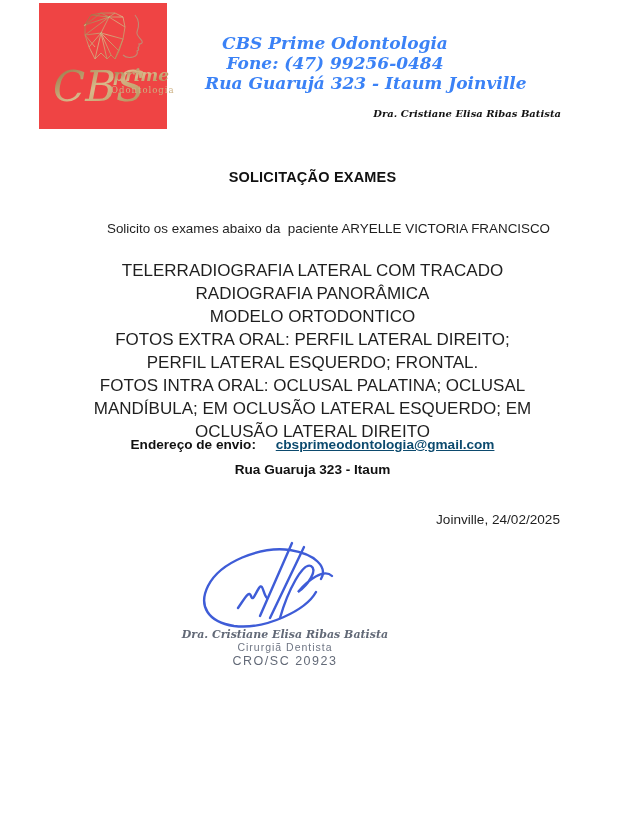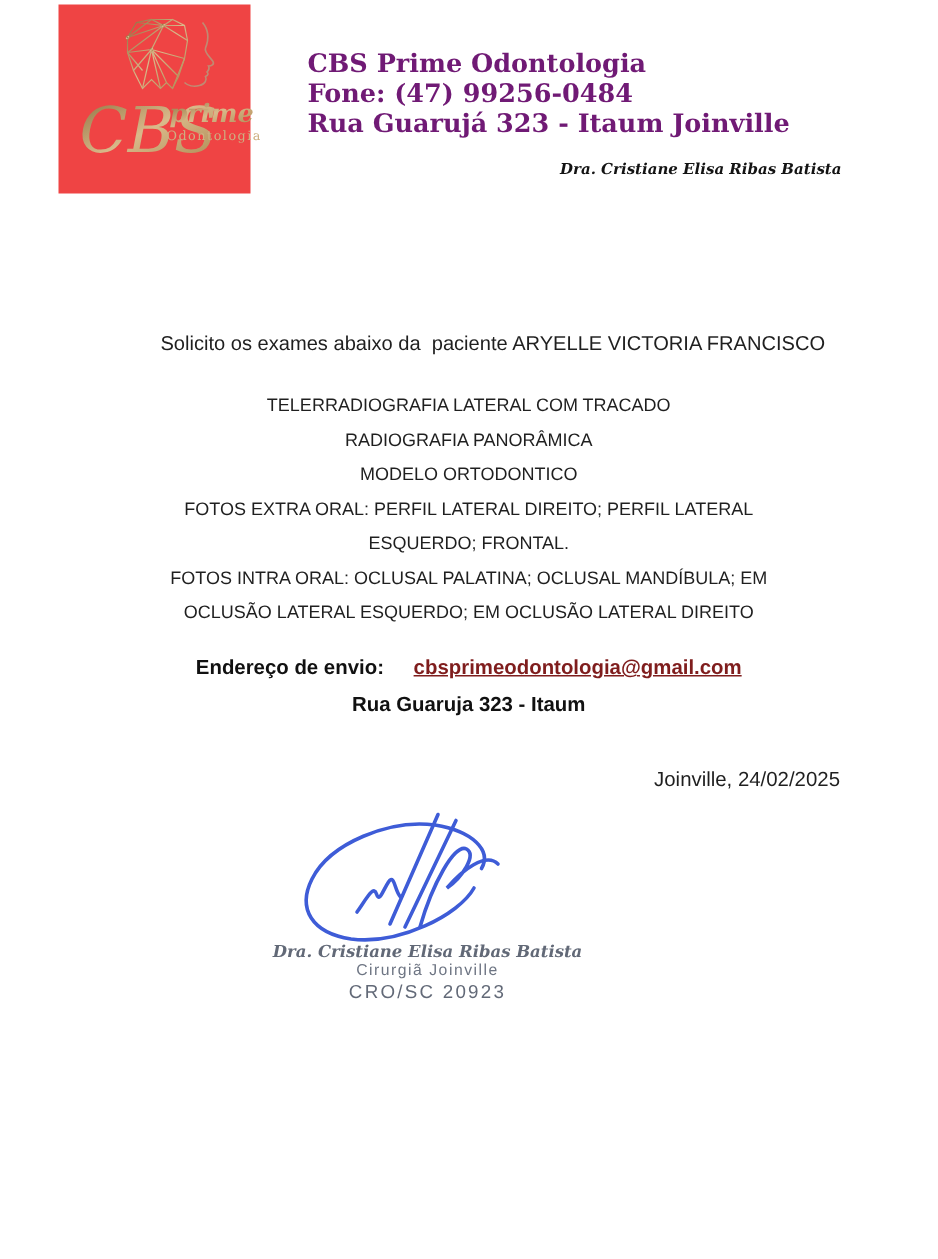--- a/index.html
+++ b/index.html
@@ -7,44 +7,44 @@
     position:relative;width:625px;height:839px;background:#ffffff;
     font-family:"Liberation Sans",sans-serif;color:#1f1f1f;overflow:hidden;
   }
   
   .logo-box{
     position:absolute;left:39px;top:3px;width:128px;height:126px;
     background:#ef4444;
   }
   
   .head-block{
-    position:absolute;left:205px;top:33px;width:260px;
+    position:absolute;left:205px;top:33px;width:260px;text-align:center;
     font-family:"DejaVu Serif","Liberation Serif",serif;
-    font-weight:bold;color:#701a75;
+    font-style:italic;font-weight:bold;color:#3b82f6;
   }
   .head-line1{font-size:17px;line-height:20px;}
   .head-line2{font-size:17px;line-height:20px;}
   .head-line3{font-size:17px;line-height:20px;white-space:nowrap;}
   .doctor-line{
     position:absolute;right:64px;top:108px;
     font-family:"DejaVu Serif","Liberation Serif",serif;
     font-style:italic;font-weight:bold;font-size:10px;color:#131313;
   }
   
   .doc-title{
     position:absolute;left:0;top:169px;width:625px;text-align:center;
     font-weight:bold;font-size:14.5px;letter-spacing:.2px;color:#111;
   }
   .intro{
     position:absolute;left:16px;top:221px;width:625px;text-align:center;
     font-size:13.4px;white-space:pre-wrap;color:#1f1f1f;
   }
   .exam-list{
     position:absolute;left:87px;top:259px;width:451px;text-align:center;
-    font-size:12px;line-height:23px;color:#1f1f1f;
+    font-size:17px;line-height:23px;color:#1f1f1f;
   }
   .send-block{
     position:absolute;left:0;top:437px;width:625px;text-align:center;
     font-weight:bold;font-size:13.6px;color:#111;
   }
   .send-line2{margin-top:10px;}
   .email-link{text-decoration:underline;cursor:pointer;}
   .date-line{
     position:absolute;right:65px;top:512px;font-size:13.6px;color:#1f1f1f;
   }
@@ -94,49 +94,50 @@
     </svg>
   </div>
 
   <div class="head-block">
     <div class="head-line1">CBS Prime Odontologia</div>
     <div class="head-line2">Fone: (47) 99256-0484</div>
     <div class="head-line3">Rua Guarujá 323 - Itaum Joinville</div>
   </div>
   <div class="doctor-line">Dra. Cristiane Elisa Ribas Batista</div>
 
+  <div class="doc-title">SOLICITAÇÃO EXAMES</div>
 
   <div class="intro">Solicito os exames abaixo da  paciente ARYELLE VICTORIA FRANCISCO</div>
 
   <div class="exam-list">
     <div>TELERRADIOGRAFIA LATERAL COM TRACADO</div>
     <div>RADIOGRAFIA PANORÂMICA</div>
     <div>MODELO ORTODONTICO</div>
     <div>FOTOS EXTRA ORAL: PERFIL LATERAL DIREITO; PERFIL LATERAL ESQUERDO; FRONTAL.</div>
     <div>FOTOS INTRA ORAL: OCLUSAL PALATINA; OCLUSAL MANDÍBULA; EM OCLUSÃO LATERAL ESQUERDO; EM OCLUSÃO LATERAL DIREITO</div>
   </div>
 
   <div class="send-block">
-    <div><span>Endereço de envio: </span><a class="email-link" id="email-link" style="color: #7f1d1d; margin-left: 16px;">cbsprimeodontologia@gmail.com</a></div>
+    <div><span>Endereço de envio: </span><a class="email-link" id="email-link" style="color: #0c4a6e; margin-left: 16px;">cbsprimeodontologia@gmail.com</a></div>
     <div class="send-line2">Rua Guaruja 323 - Itaum</div>
   </div>
 
   <div class="date-line">Joinville, 24/02/2025</div>
 
   <div class="signature-wrap">
     <svg width="165" height="92" viewBox="0 0 165 92">
       <g stroke="#3e5cd7" stroke-width="2.4" fill="none" stroke-linecap="round">
         <path d="M128 52 C118 70 78 90 46 86 C20 82 10 66 20 46 C32 22 72 6 102 10 C127 14 140 27 133 39"></path>
         <path d="M50 68 C57 58 61 50 63 56 C65 62 67 54 71 48 C75 42 75 54 79 58"></path>
         <path d="M72 76 L104 3"></path>
         <path d="M82 78 L116 7"></path>
         <path d="M92 78 C100 50 115 22 123 26 C130 30 120 45 110 52 C120 40 136 28 144 36"></path>
       </g>
     </svg>
   </div>
 
   <div class="stamp">
     <div class="stamp-name">Dra. Cristiane Elisa Ribas Batista</div>
-    <div class="stamp-role">Cirurgiã Joinville</div>
+    <div class="stamp-role">Cirurgiã Dentista</div>
     <div class="stamp-cro">CRO/SC 20923</div>
   </div>
 
 </div>
 
 </body></html>

